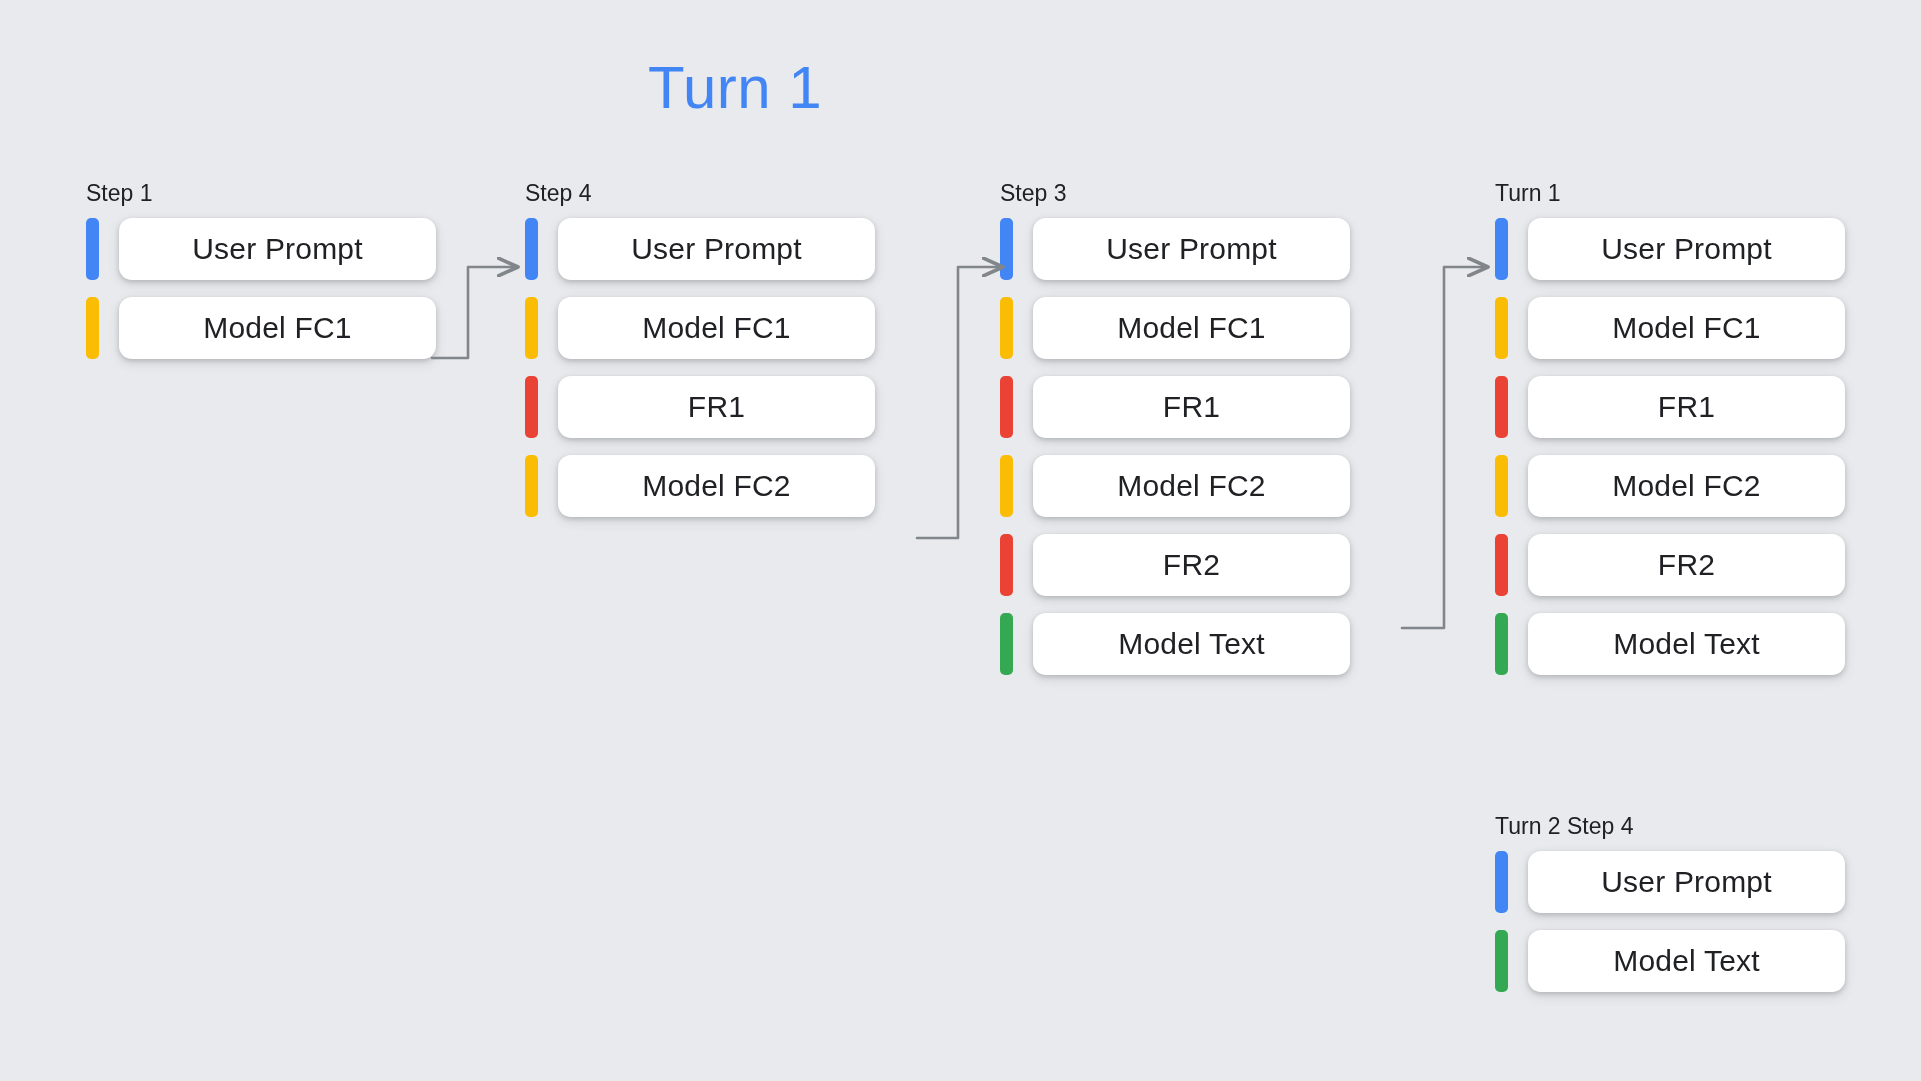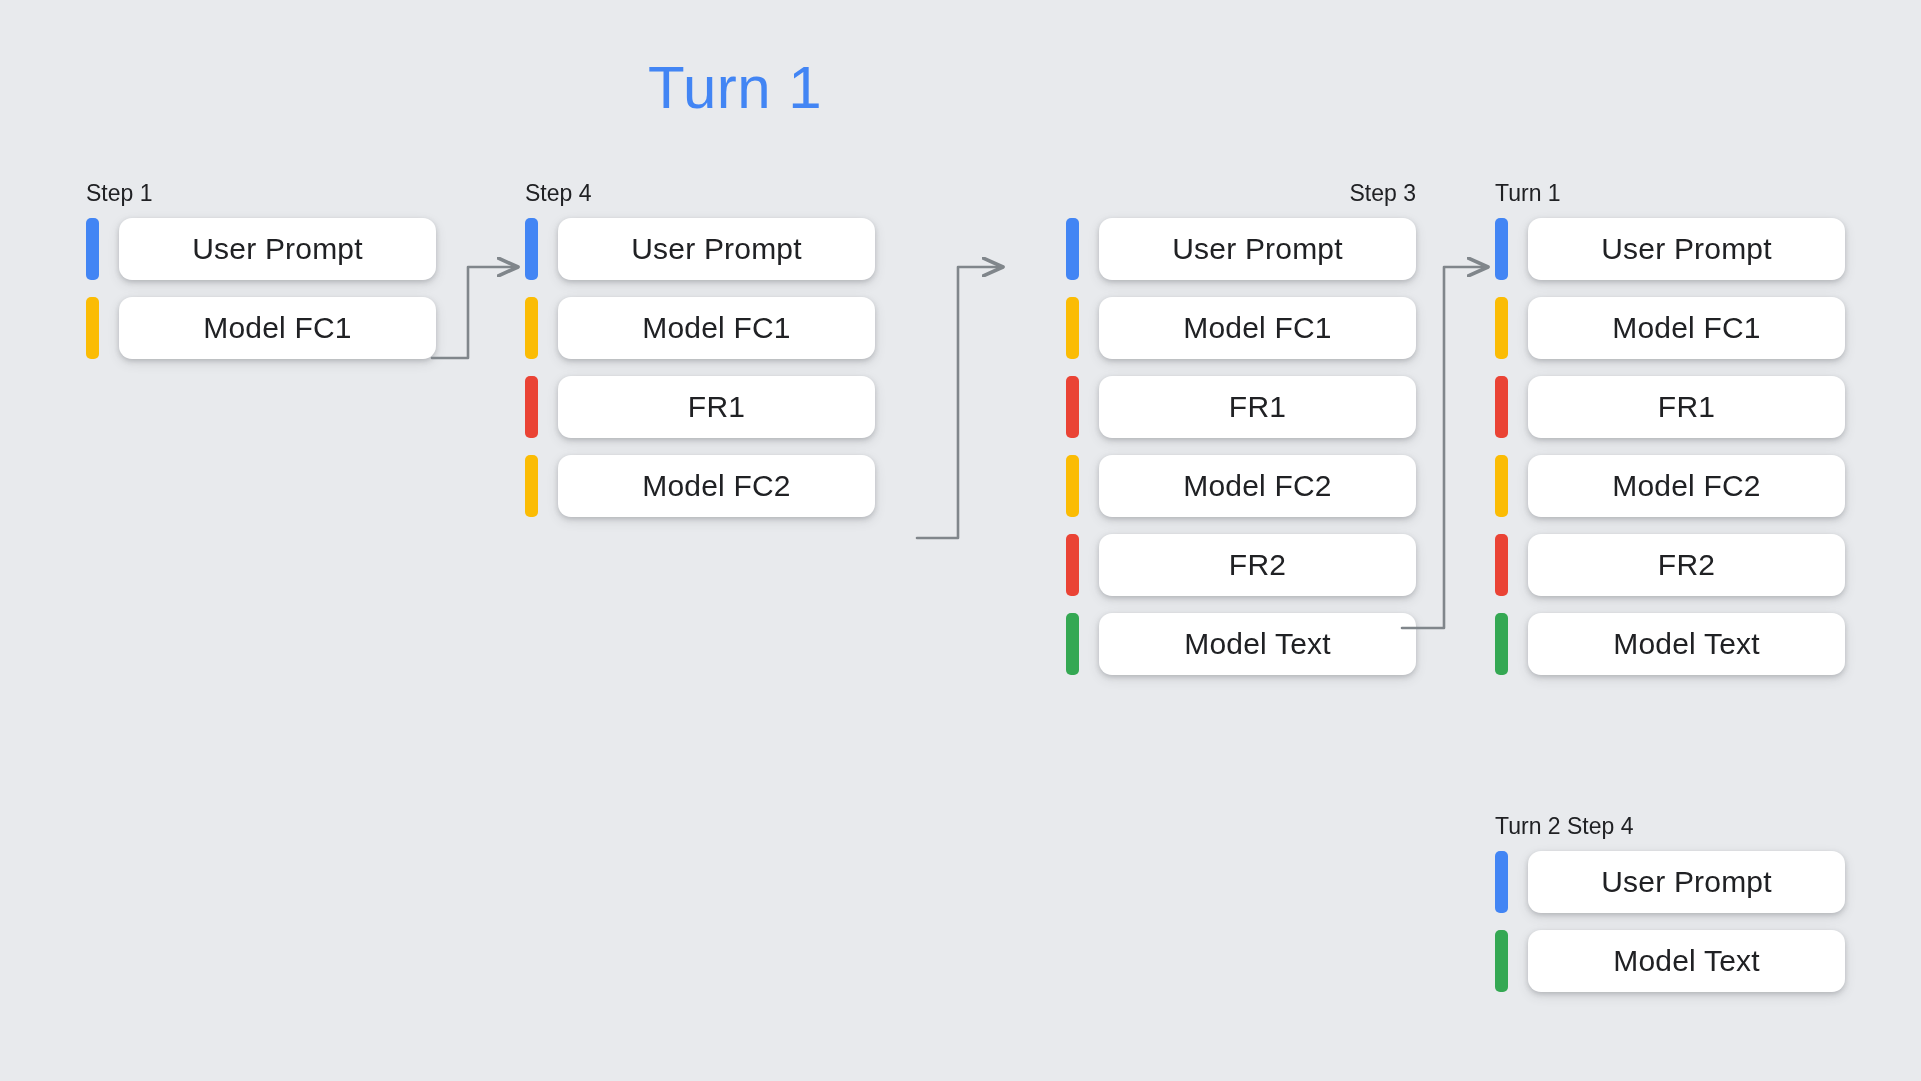--- a/index.html
+++ b/index.html
@@ -139,21 +139,21 @@
       </div>
     </div>
     <div class="row">
       <div class="bar" style="background:#FBBC04;"></div>
       <div class="card">
         <span class="card-label">Model FC2</span>
       </div>
     </div>
   </div>
 
-  <div class="column" style="left:1066px; top:182px;text-align:right;">
+  <div class="column" style="left:1000px; top:182px;">
     <div class="column-label">Step 3</div>
     <div class="row">
       <div class="bar" style="background:#4285F4;"></div>
       <div class="card">
         <span class="card-label">User Prompt</span>
       </div>
     </div>
     <div class="row">
       <div class="bar" style="background:#FBBC04;"></div>
       <div class="card">

